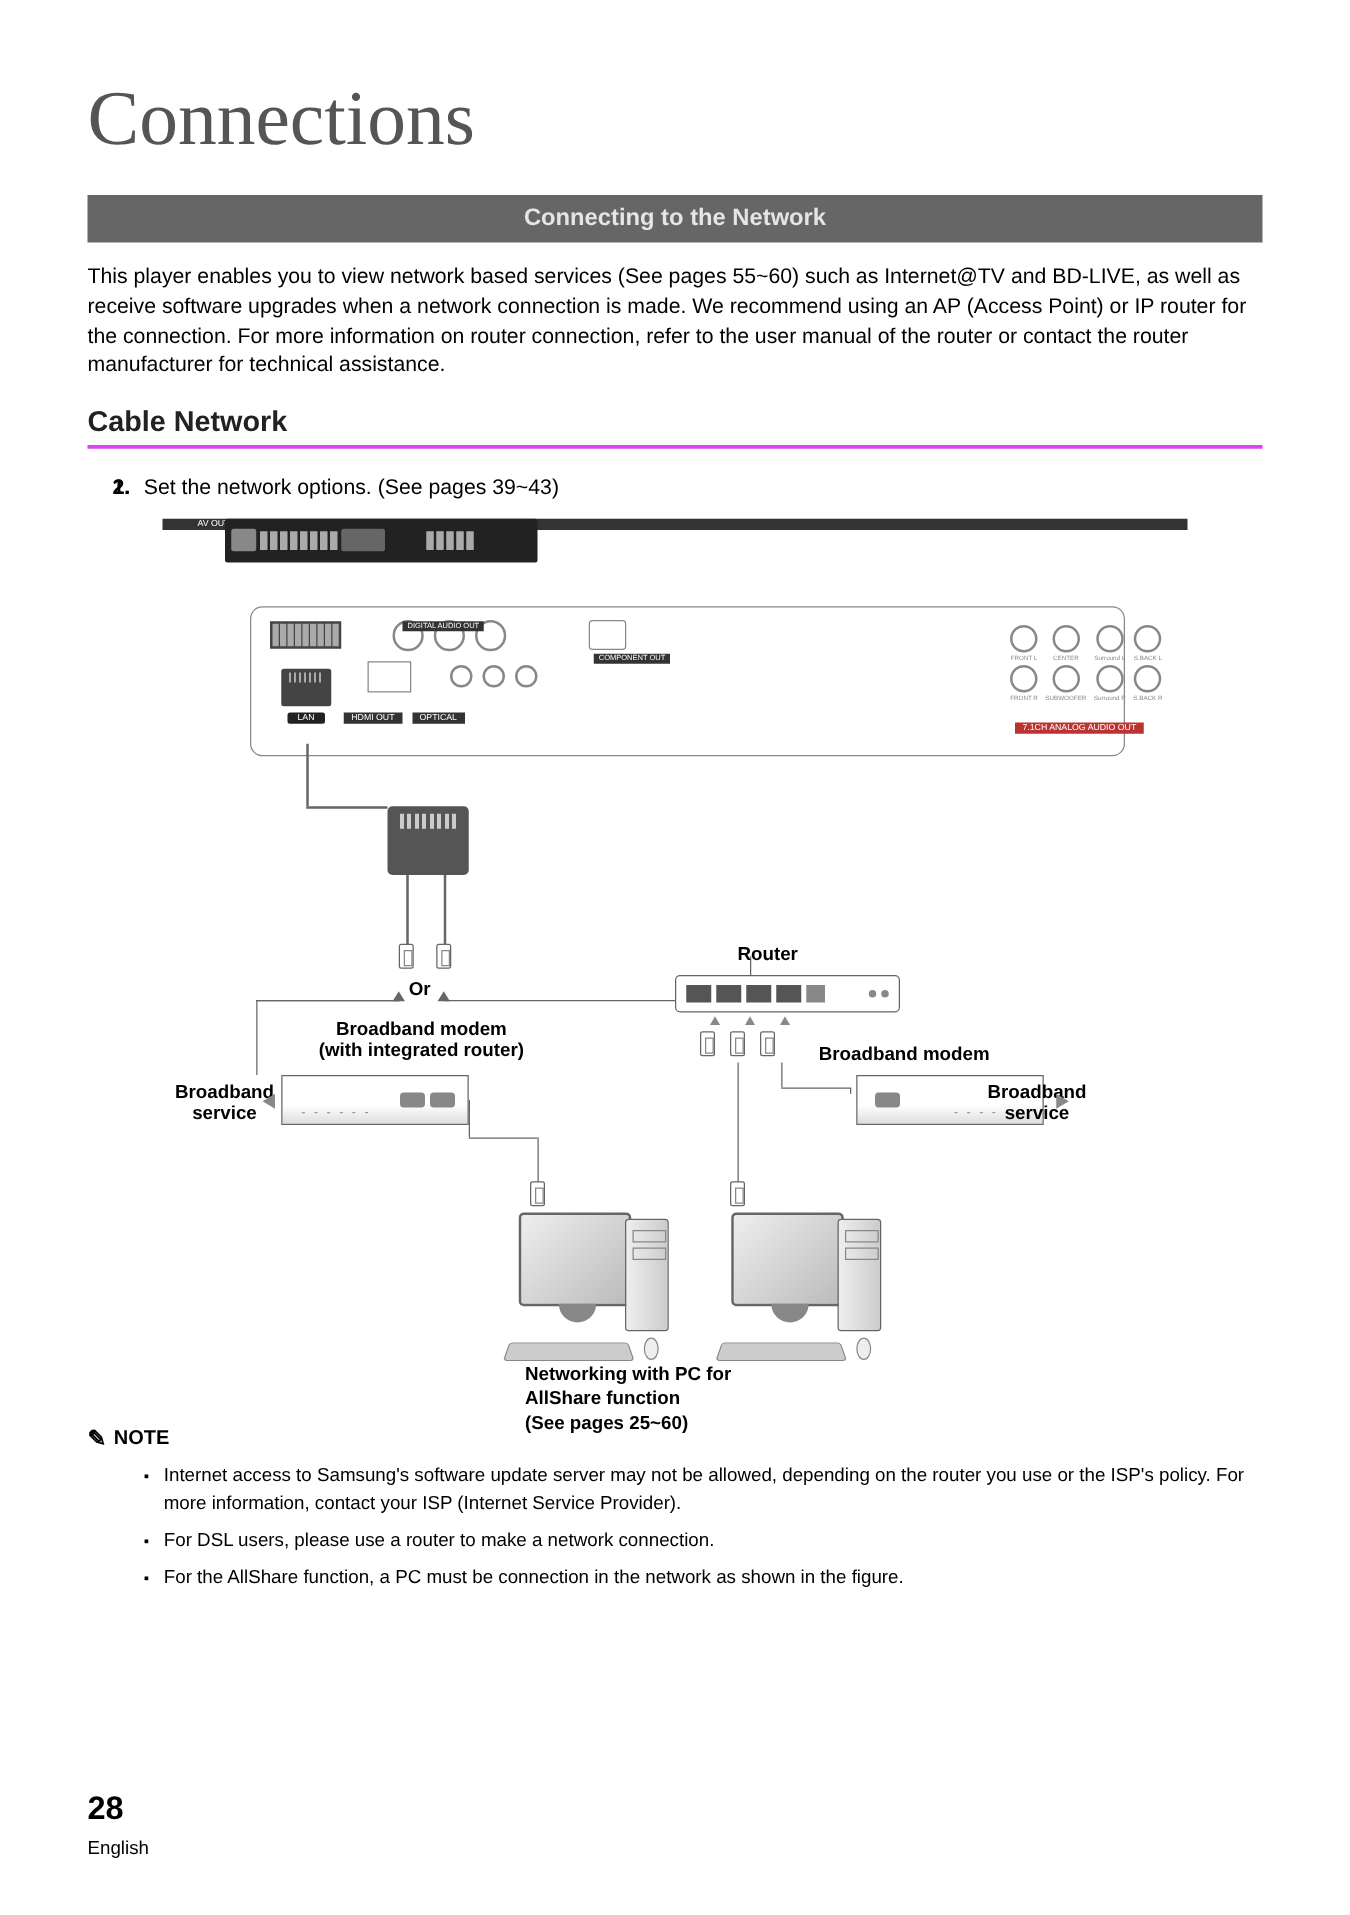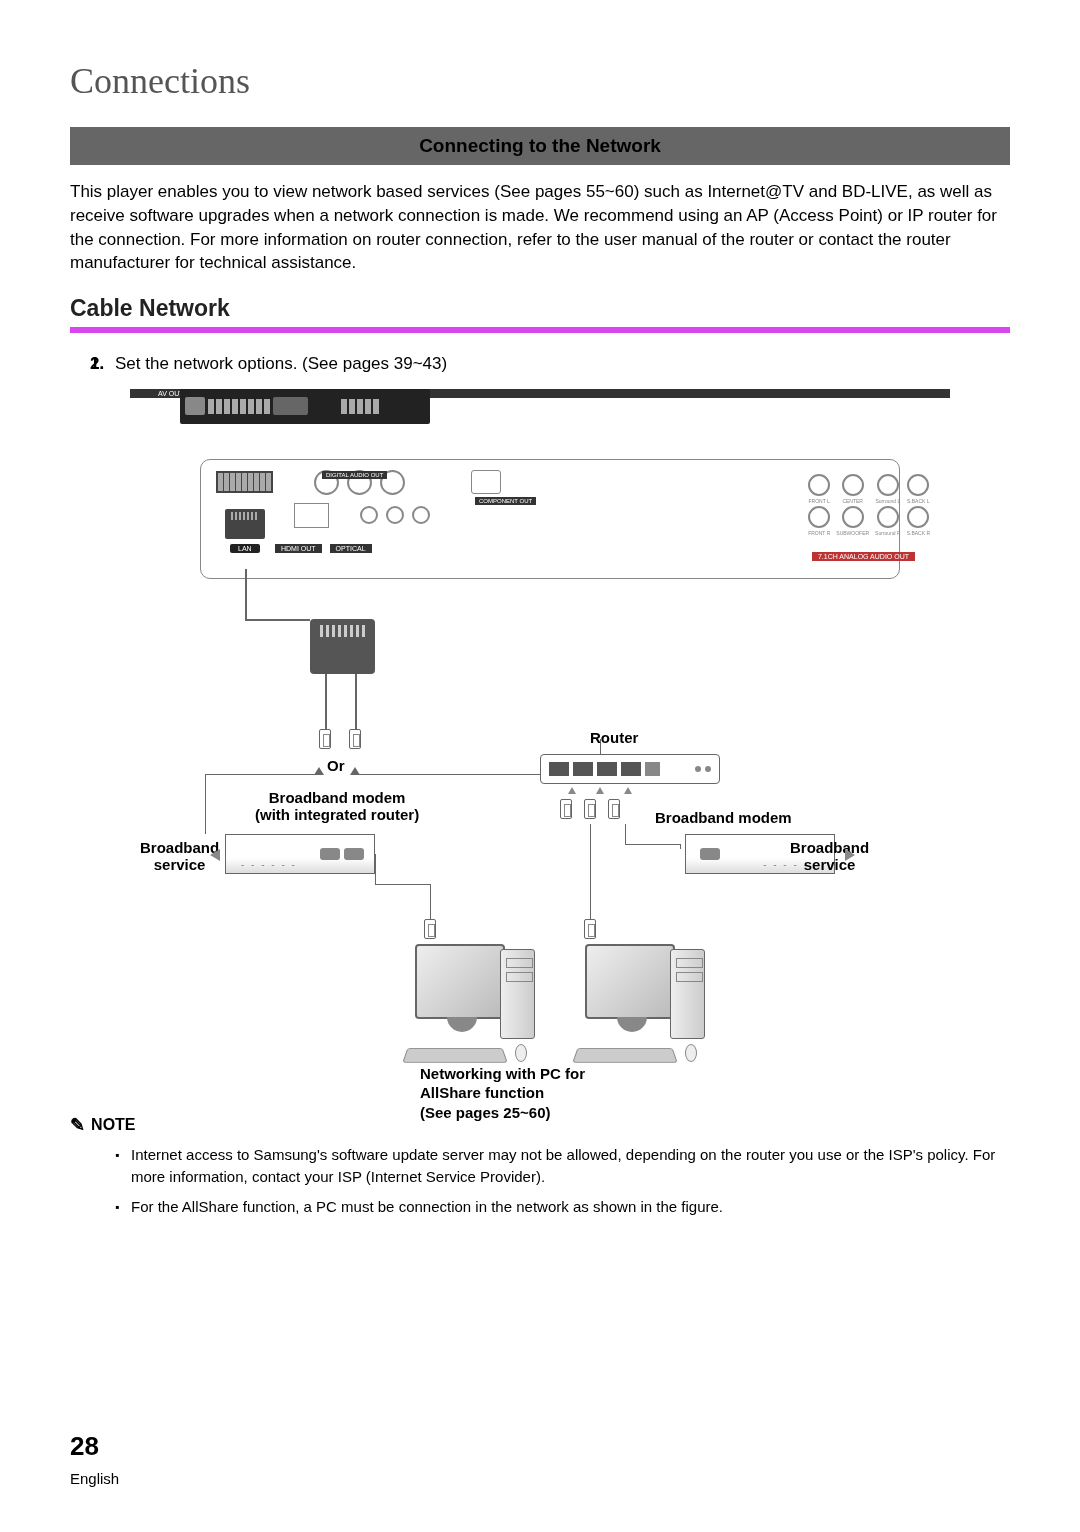--- a/index.html
+++ b/index.html
@@ -5,47 +5,47 @@
     * { margin: 0; padding: 0; box-sizing: border-box; }
     body {
       font-family: Arial, Helvetica, sans-serif;
       width: 1080px;
       height: 1532px;
       background: #fff;
       padding: 60px 70px 40px 70px;
       position: relative;
     }
     .page-title {
-      font-size: 36px;
+      font-size: 62px;
       font-weight: 300;
       color: #555;
       margin-bottom: 25px;
       font-family: Georgia, serif;
     }
     .section-header {
       background: #666;
-      color: #000000;
+      color: #e5e5e5;
       text-align: center;
       padding: 8px 0;
       font-size: 19px;
       font-weight: bold;
       margin-bottom: 15px;
     }
     .intro-text {
       font-size: 17px;
       line-height: 1.4;
       color: #000000;
       margin-bottom: 20px;
     }
     .subsection-title {
       font-size: 23px;
       font-weight: bold;
       color: #222;
       padding-bottom: 5px;
-      border-bottom: 6px solid #d946ef;
+      border-bottom: 3px solid #d946ef;
       margin-bottom: 18px;
     }
     .numbered-list {
       list-style: none;
       margin-left: 20px;
     }
     .numbered-list li {
       font-size: 17px;
       line-height: 1.5;
       margin-bottom: 12px;
@@ -477,20 +477,21 @@
 (See pages 25~60)</div>
 </div>
 
 <div class="note-section">
   <div class="note-header">
     <span class="note-icon">✎</span>
     <span>NOTE</span>
   </div>
   <ul class="note-list">
     <li>Internet access to Samsung's software update server may not be allowed, depending on the router you use or the ISP's policy. For more information, contact your ISP (Internet Service Provider).</li>
+    <li>For DSL users, please use a router to make a network connection.</li>
     <li>For the AllShare function, a PC must be connection in the network as shown in the figure.</li>
   </ul>
 </div>
 
 <div class="page-footer">
   <span class="page-num">28</span>
   <span class="page-lang">English</span>
 </div>
 
 </body></html>

